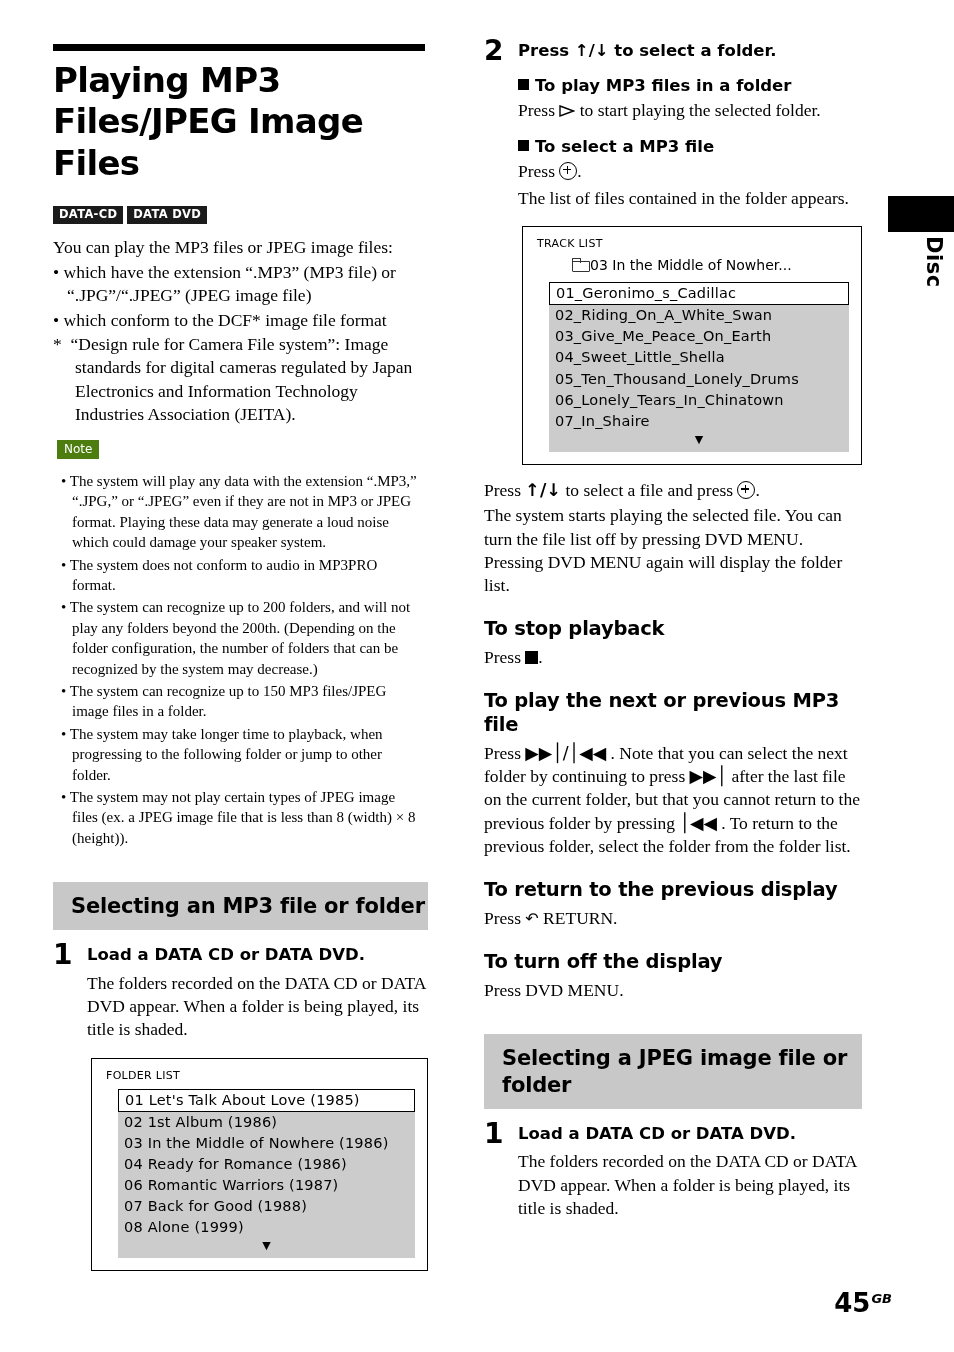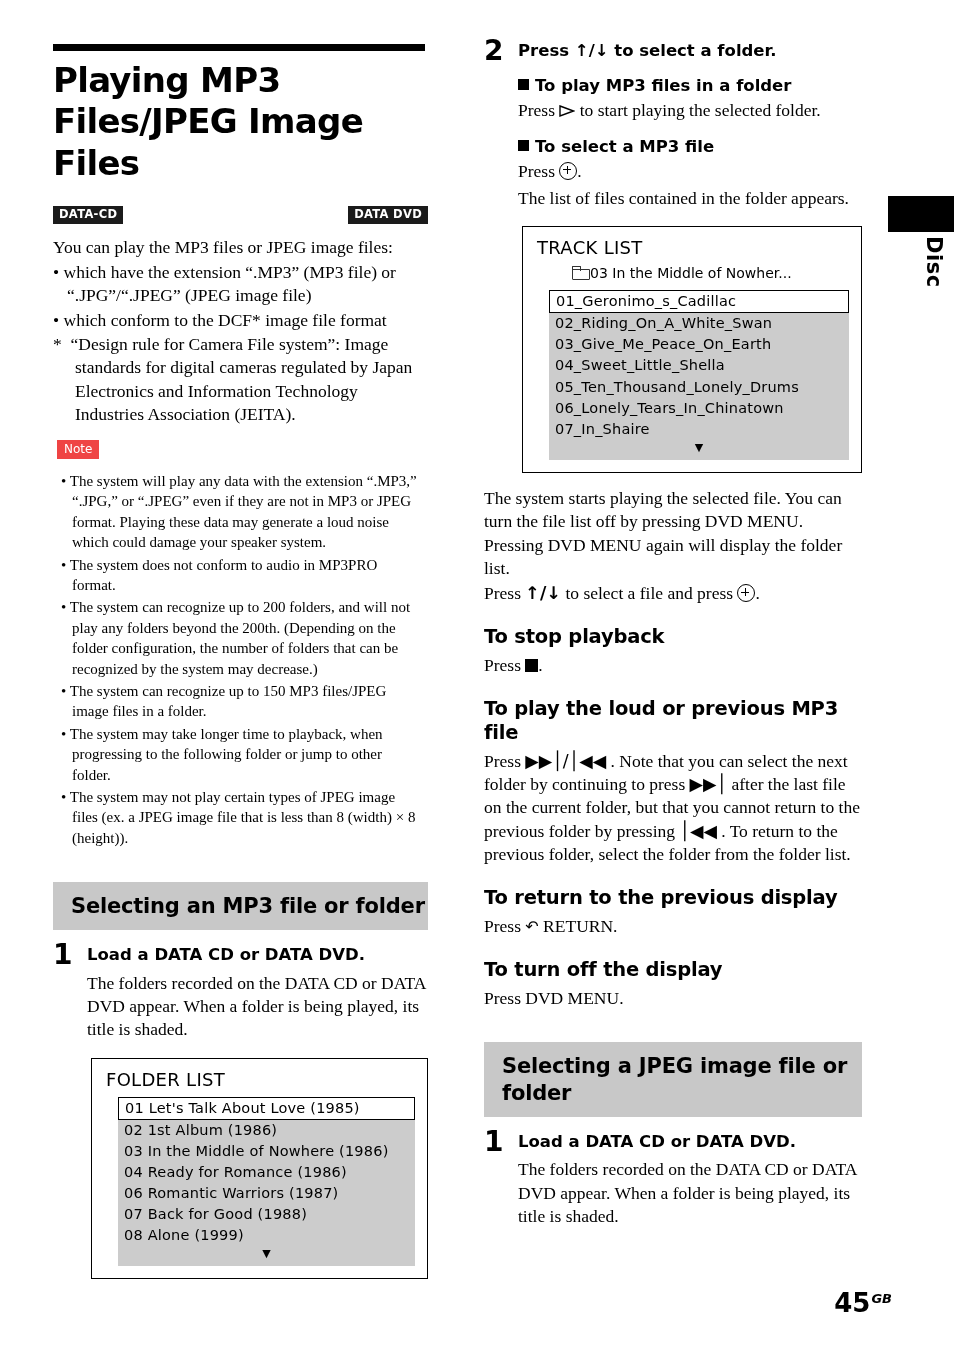--- a/index.html
+++ b/index.html
@@ -49,36 +49,35 @@
     margin: 0 0 22px 0;
     color: #000;
   }
 
   
   .badge-row {
     margin: 0 0 12px 0;
     display: flex;
     gap: 4px;
     align-items: center;
-    justify-content: space-between;
   }
   .badge {
     display: inline-block;
     background: #1b1b1b;
     color: #ffffff;
     font-family: "DejaVu Sans", sans-serif;
     font-weight: bold;
     font-size: 11.5px;
     letter-spacing: 0.3px;
     padding: 3px 6px 3px 6px;
     line-height: 1;
   }
   .note-badge {
     display: inline-block;
-    background: #ef4444;
+    background: #4d7c0f;
     color: #ffffff;
     font-family: "DejaVu Sans", sans-serif;
     font-weight: normal;
     font-size: 12px;
     padding: 3px 7px 4px 7px;
     line-height: 1;
     margin: 14px 0 4px 4px;
   }
 
   
@@ -191,21 +190,21 @@
   }
 
   
   .osd-outer {
     border: 1.5px solid #000;
     background: #ffffff;
     font-family: "DejaVu Sans", sans-serif;
     padding: 10px 12px 12px 14px;
   }
   .osd-caption {
-    font-size: 18px;
+    font-size: 11px;
     letter-spacing: 0.3px;
     margin-bottom: 7px;
   }
   .osd-folderline {
     font-size: 14px;
     display: flex;
     align-items: center;
     margin: 0 0 9px 14px;
     padding-left: 21px;
   }
@@ -432,32 +431,32 @@
           <div class="osd-row">04_Sweet_Little_Shella</div>
           <div class="osd-row">05_Ten_Thousand_Lonely_Drums</div>
           <div class="osd-row">06_Lonely_Tears_In_Chinatown</div>
           <div class="osd-row">07_In_Shaire</div>
           <div class="osd-arrow">▼</div>
         </div>
       </div>
     </div>
 
     <div style="margin-top:14px">
-      <p class="body">The system starts playing the selected file. You can turn the file list off by pressing DVD MENU. Pressing DVD MENU again will display the folder list.</p>
       <p class="body">
         <span>Press </span><span class="arrows">↑/↓</span><span> to select a file and press </span><span class="circ-plus"></span><span>.</span>
       </p>
+      <p class="body">The system starts playing the selected file. You can turn the file list off by pressing DVD MENU. Pressing DVD MENU again will display the folder list.</p>
     </div>
 
     <h2 class="sec-head">To stop playback</h2>
     <p class="body">
       <span>Press </span><span class="sq-stop"></span><span>.</span>
     </p>
 
-    <h2 class="sec-head">To play the loud or previous MP3 file</h2>
+    <h2 class="sec-head">To play the next or previous MP3 file</h2>
     <p class="body">
       <span>Press </span><span class="glyph">▶▶│/│◀◀</span><span> . Note that you can select the next folder by continuing to press </span><span class="glyph">▶▶│</span><span> after the last file on the current folder, but that you cannot return to the previous folder by pressing </span><span class="glyph">│◀◀</span><span> . To return to the previous folder, select the folder from the folder list.</span>
     </p>
 
     <h2 class="sec-head">To return to the previous display</h2>
     <p class="body">
       <span>Press </span><span class="return-glyph">↶</span><span> RETURN.</span>
     </p>
 
     <h2 class="sec-head">To turn off the display</h2>

